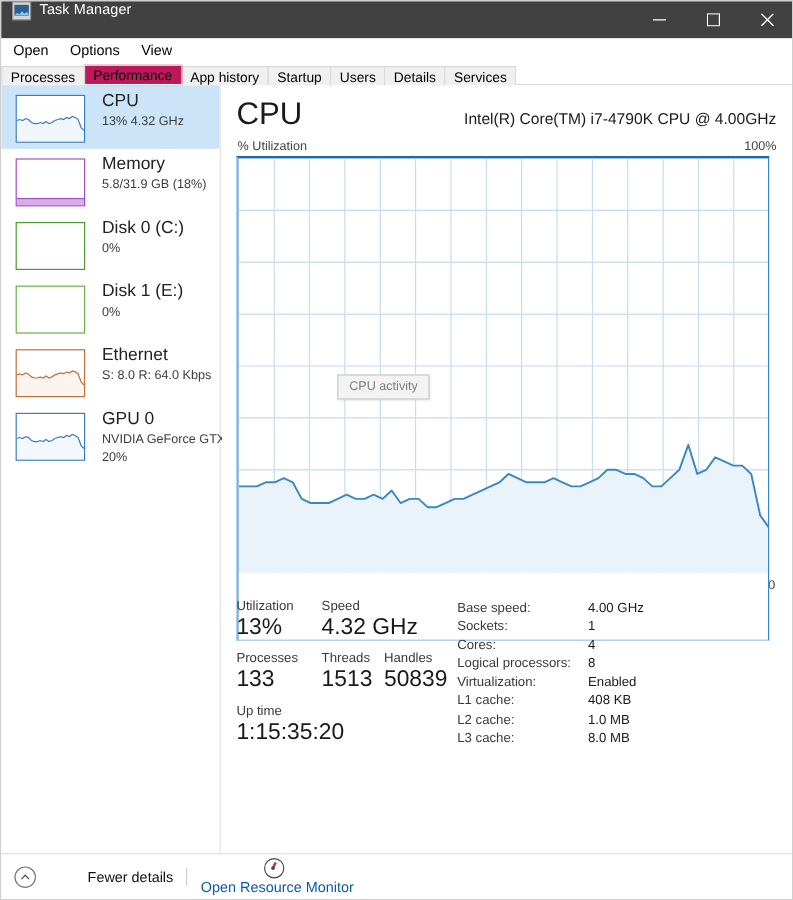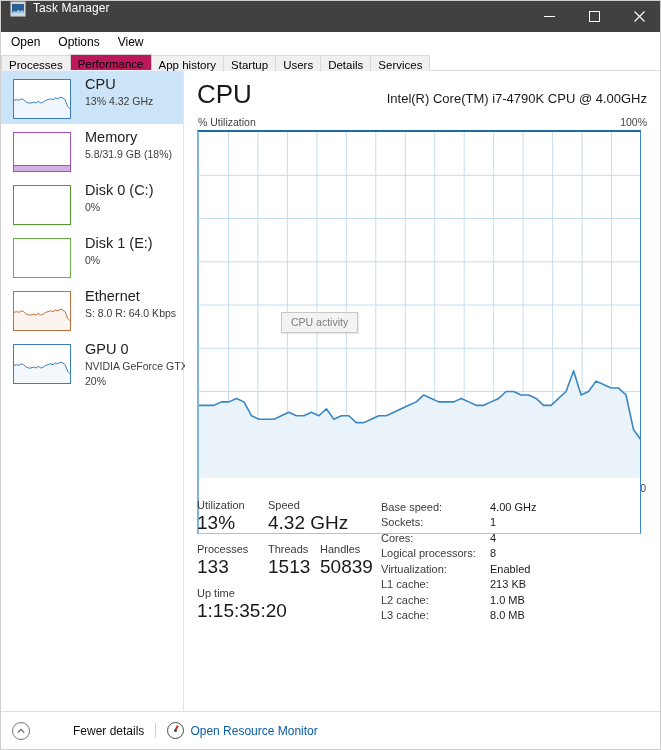--- a/index.html
+++ b/index.html
@@ -215,21 +215,21 @@
     font-size: 12px;
   }
   .fewer { display: flex; align-items: center; margin-left: 11px; color: #111111; gap: 36px; }
   .chev-circle {
     width: 16px; height: 16px; border-radius: 50%;
     border: 1px solid #777777;
     display: flex; align-items: center; justify-content: center;
     margin-right: 7px; flex: none;
   }
   .vsep { width: 1px; height: 15px; background: #d0d0d0; margin: 0 11px; }
-  .resmon { display: flex; align-items: center; color: #0a5ca8; }
+  .resmon { display: flex; align-items: center; color: #0a5ca8; flex-direction: column; }
   .resmon-icon {
     width: 15px; height: 15px; border-radius: 50%;
     border: 1.4px solid #4a4a4a; background: #ffffff;
     position: relative; margin-right: 6px; flex: none;
     overflow: hidden;
   }
   .resmon-icon::before {
     content: "";
     position: absolute; left: 5.5px; top: 1.5px;
     width: 1.6px; height: 6px; background: #cc2b2b;
@@ -439,21 +439,21 @@
           <div class="det-row">
             <div class="det-key">Logical processors:</div>
             <div class="det-val">8</div>
           </div>
           <div class="det-row">
             <div class="det-key">Virtualization:</div>
             <div class="det-val">Enabled</div>
           </div>
           <div class="det-row">
             <div class="det-key">L1 cache:</div>
-            <div class="det-val">213 KB</div>
+            <div class="det-val">408 KB</div>
           </div>
           <div class="det-row">
             <div class="det-key">L2 cache:</div>
             <div class="det-val">1.0 MB</div>
           </div>
           <div class="det-row">
             <div class="det-key">L3 cache:</div>
             <div class="det-val">8.0 MB</div>
           </div>
         </div>

